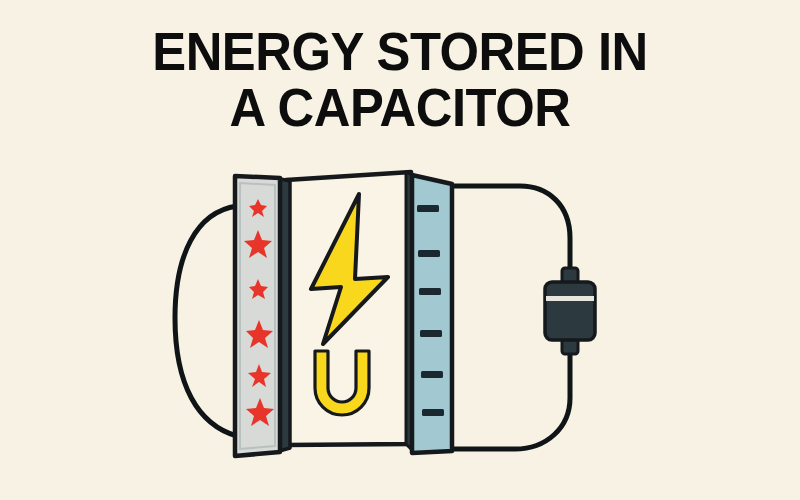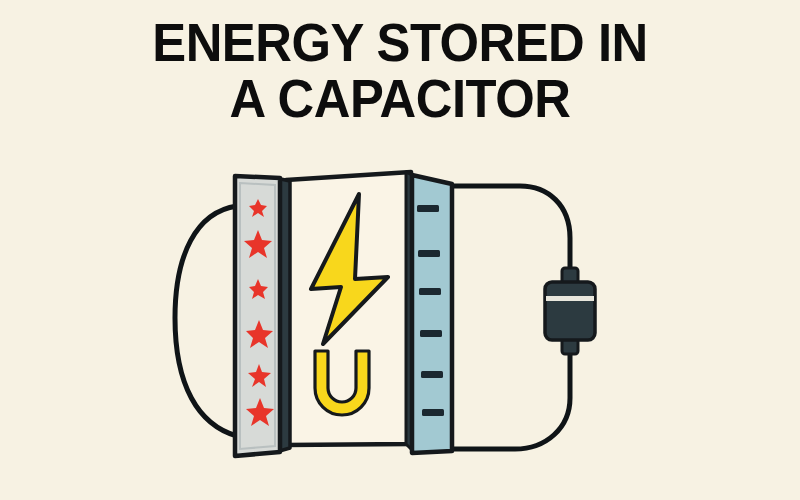--- a/index.html
+++ b/index.html
@@ -16,21 +16,21 @@
   #poster {
     position: relative;
     width: 800px;
     height: 500px;
     background: #f7f2e3;
     overflow: hidden;
   }
   #title-block {
     position: absolute;
     left: 0;
-    top: 15px;
+    top: 24px;
     width: 800px;
     text-align: center;
     line-height: 1.03;
     letter-spacing: -0.5px;
   }
   .title-line {
     display: block;
     font-family: "Liberation Sans", sans-serif;
     font-weight: bold;
     font-size: 54px;

